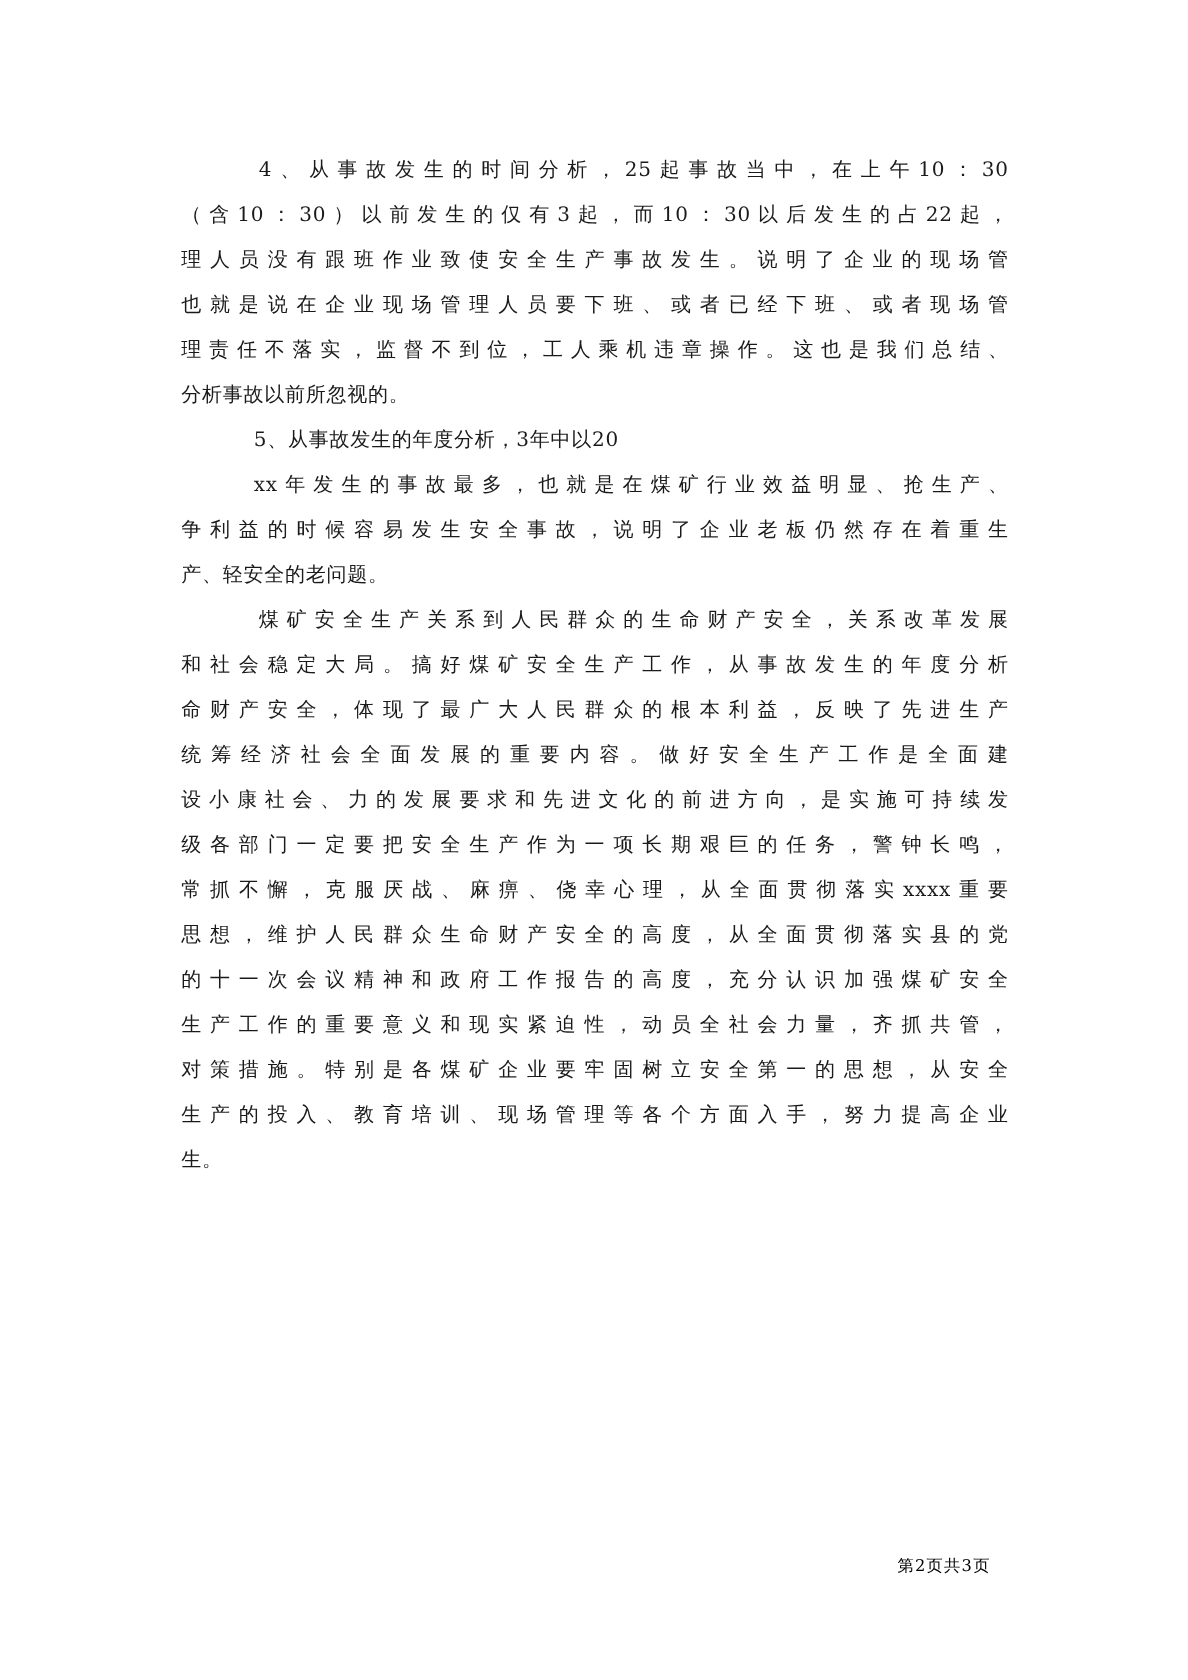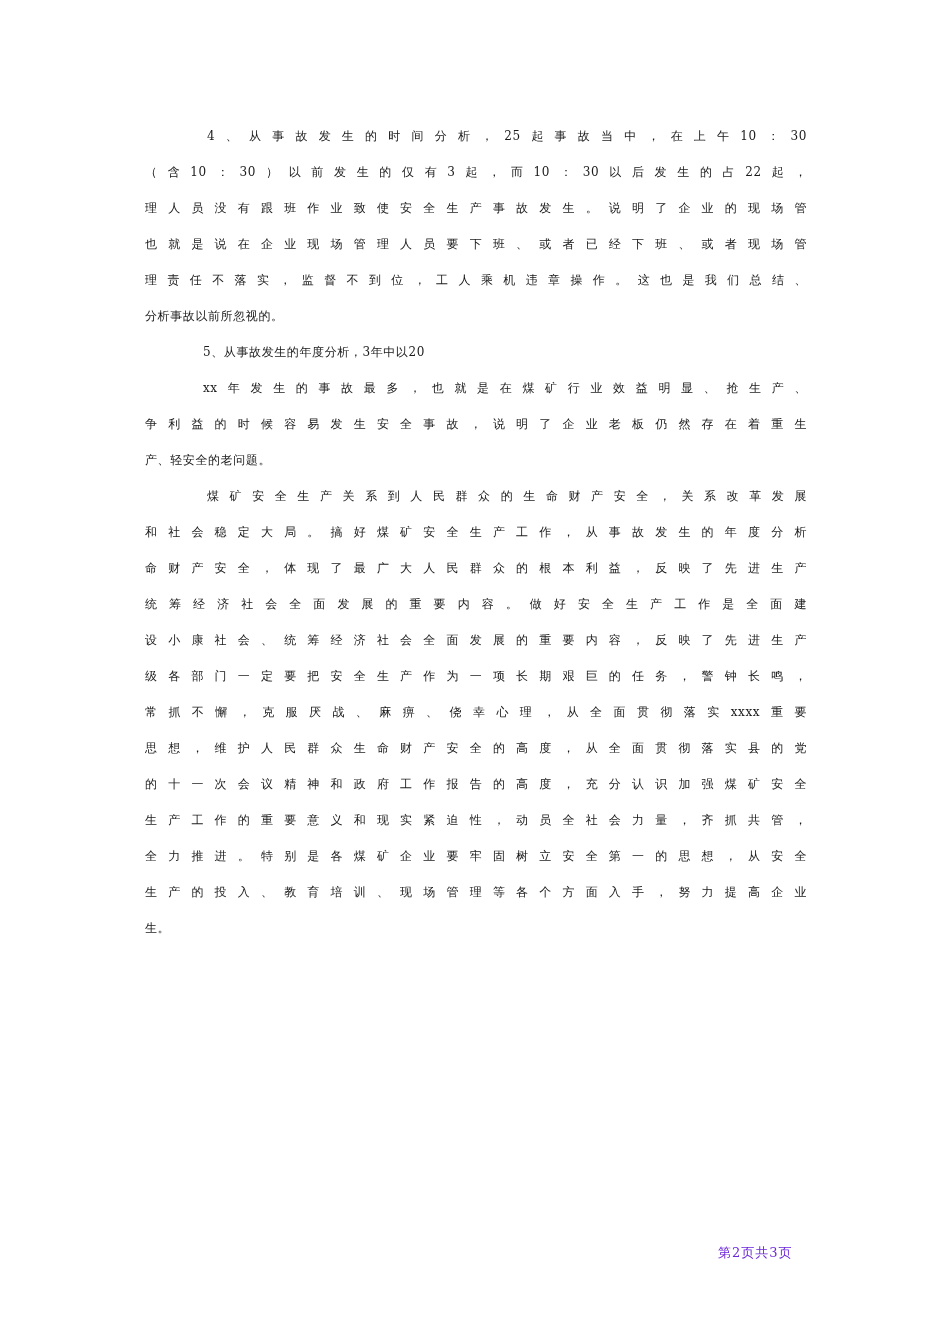--- a/index.html
+++ b/index.html
@@ -17,36 +17,36 @@
   }
   .page {
     position: absolute;
     left: 145px;
     top: 118px;
     width: 662px;
   }
   .line {
     height: 36px;
     line-height: 36px;
-    font-size: 12px;
+    font-size: 16px;
     white-space: nowrap;
     letter-spacing: 0.6px;
   }
   .line.justify {
     text-align: justify;
     text-align-last: justify;
   }
   .indent-1 { padding-left: 62px; }
   .indent-2 { padding-left: 58px; }
   .footer {
     position: absolute;
     left: 718px;
     top: 1244px;
     font-size: 13px;
-    color: #6d28d9;
+    color: #000000;
     font-family: "DejaVu Serif", "Liberation Serif", serif;
     letter-spacing: 1px;
   }
 </style>
 </head>
 <body>
 
 <div class="page">
 
   <div>
@@ -67,26 +67,26 @@
     <div class="line">产、轻安全的老问题。</div>
   </div>
 
 
 
   <div>
     <div class="line justify indent-1">煤矿安全生产关系到人民群众的生命财产安全，关系改革发展</div>
     <div class="line justify">和社会稳定大局。搞好煤矿安全生产工作，从事故发生的年度分析</div>
     <div class="line justify">命财产安全，体现了最广大人民群众的根本利益，反映了先进生产</div>
     <div class="line justify">统筹经济社会全面发展的重要内容。做好安全生产工作是全面建</div>
-    <div class="line justify">设小康社会、统筹经济社会全面发展的重要内容，反映了先进生产</div>
+    <div class="line justify">设小康社会、力的发展要求和先进文化的前进方向，是实施可持续发</div>
     <div class="line justify">级各部门一定要把安全生产作为一项长期艰巨的任务，警钟长鸣，</div>
     <div class="line justify">常抓不懈，克服厌战、麻痹、侥幸心理，从全面贯彻落实xxxx重要</div>
     <div class="line justify">思想，维护人民群众生命财产安全的高度，从全面贯彻落实县的党</div>
     <div class="line justify">的十一次会议精神和政府工作报告的高度，充分认识加强煤矿安全</div>
     <div class="line justify">生产工作的重要意义和现实紧迫性，动员全社会力量，齐抓共管，</div>
-    <div class="line justify">全力推进。特别是各煤矿企业要牢固树立安全第一的思想，从安全</div>
+    <div class="line justify">对策措施。特别是各煤矿企业要牢固树立安全第一的思想，从安全</div>
     <div class="line justify">生产的投入、教育培训、现场管理等各个方面入手，努力提高企业</div>
     <div class="line">生。</div>
   </div>
 
 </div>
 
 <div class="footer">第2页共3页</div>
 
 </body></html>

